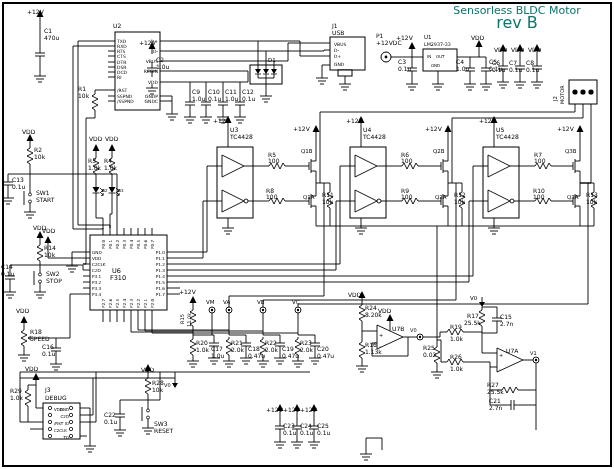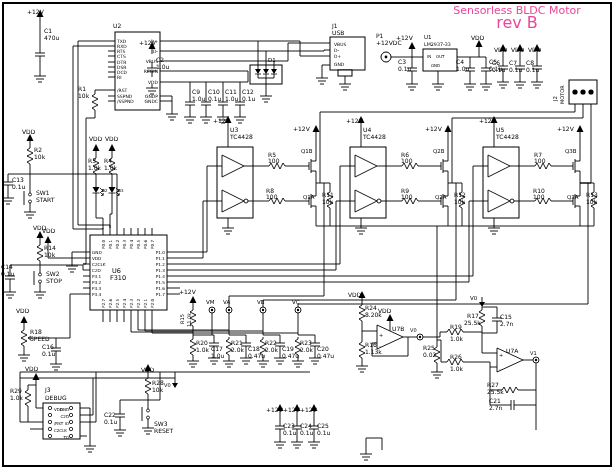--- a/index.html
+++ b/index.html
@@ -1,19 +1,19 @@
 <!DOCTYPE html>
 <html><head>
 <meta charset="utf-8">
 <style>
   html,body{margin:0;padding:0;background:#888;font-family:"DejaVu Sans",sans-serif;}
   #stage{position:relative;width:614px;height:469px;background:#fff;overflow:hidden;}
   svg{position:absolute;left:0;top:0;}
   svg text{fill:#000;font-family:"DejaVu Sans",sans-serif;}
-  #title-block{position:absolute;left:425px;top:4px;width:184px;text-align:center;color:#ec4899;}
+  #title-block{position:absolute;left:425px;top:4px;width:184px;text-align:center;color:#0f766e;}
   #title-block .l1{font-size:11px;line-height:13px;}
   #title-block .l2{font-size:16px;line-height:12px;}
 </style>
 </head>
 <body>
 
 <div id="stage">
 <svg width="614" height="469" viewBox="0 0 614 469">
   <defs>
     <g id="s-gnd">

